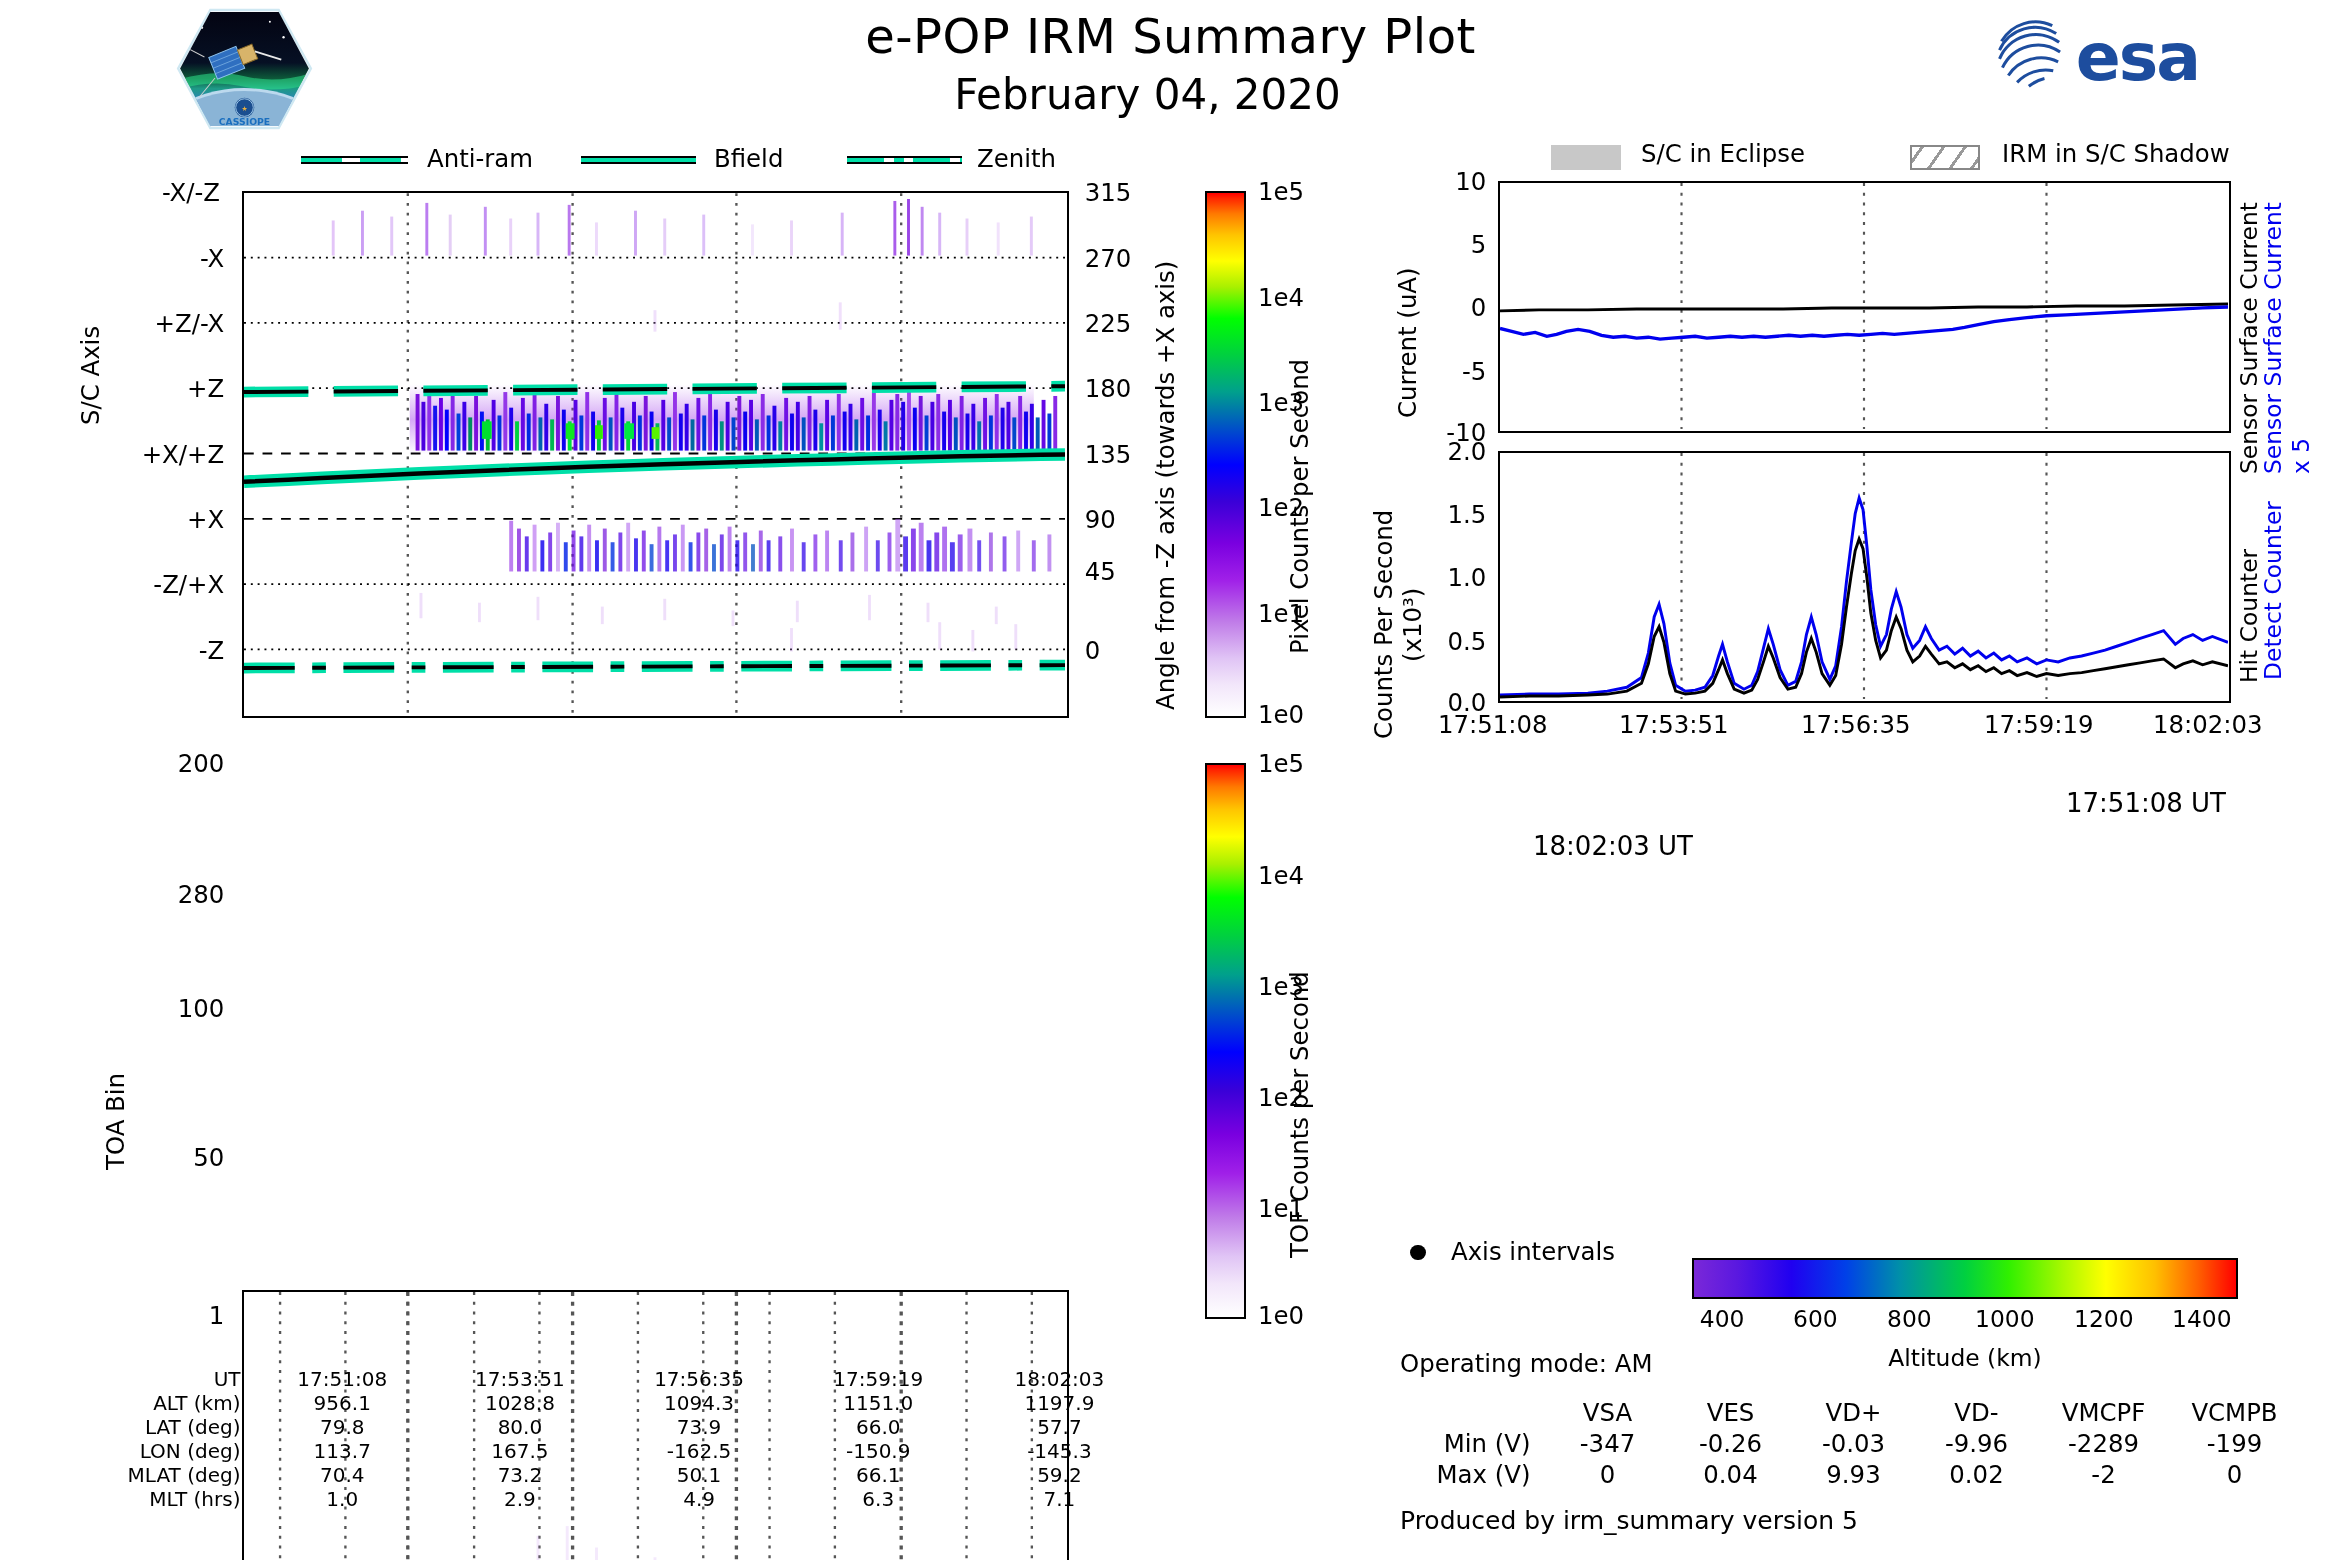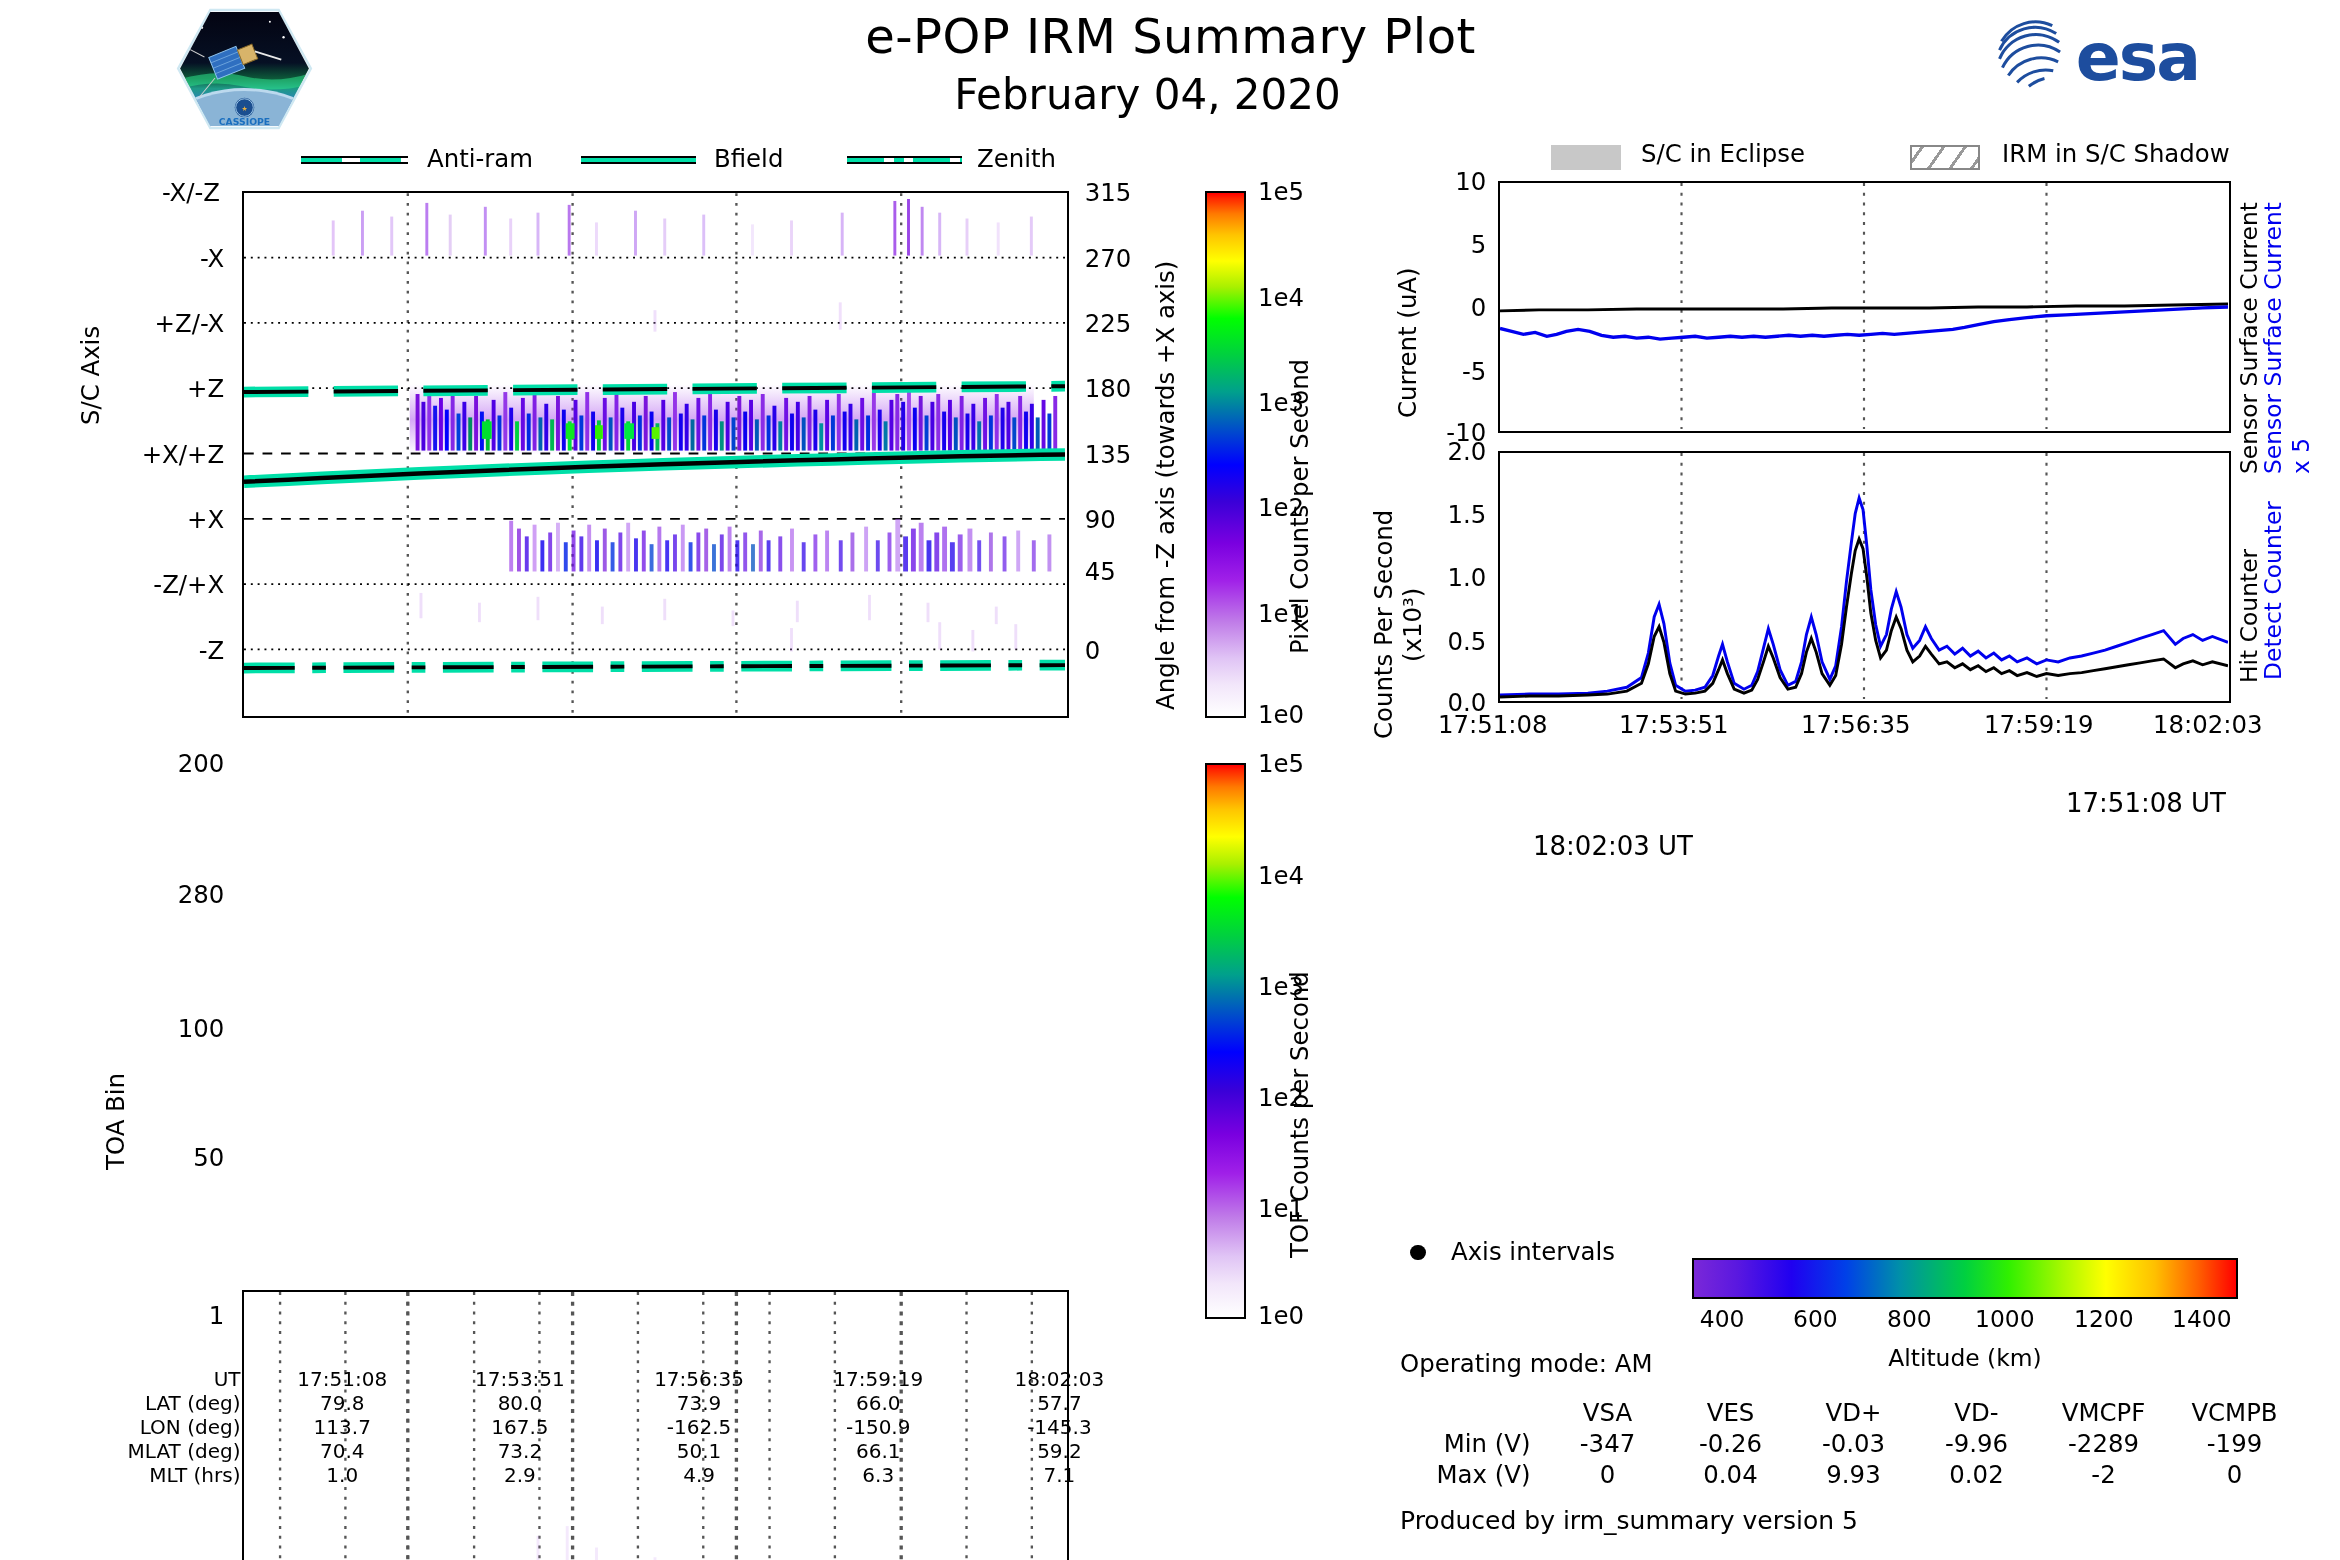--- a/index.html
+++ b/index.html
@@ -586,21 +586,21 @@
           <rect x="420" y="272" width="3" height="30"></rect>
         <rect x="648" y="300" width="3" height="44"></rect>
       </g>
     </g>
   </svg>
 </div>
 
 <div class="abs" style="left:127px;top:763px;width:107px;height:556px;">
   <div class="abs tick" style="right:9.8px;top:-13.7px;">200</div>
   <div class="abs tick" style="right:9.8px;top:117px;">280</div>
-  <div class="abs tick" style="right:9.8px;top:251px;">100</div>
+  <div class="abs tick" style="right:9.8px;top:231px;">100</div>
   <div class="abs tick" style="right:9.8px;top:380px;">50</div>
   <div class="abs tick" style="right:9.8px;top:538px;">1</div>
 </div>
 
 <div class="abs cbar-jetw cbar-border" style="left:1205px;top:763px;width:41px;height:556px;"></div>
 <div class="abs" style="left:1252px;top:763px;width:117px;height:556px;">
   <div class="abs tick" style="left:5.9px;top:-13.7px;">1e5</div>
   <div class="abs tick" style="left:5.9px;top:98px;">1e4</div>
   <div class="abs tick" style="left:5.9px;top:209px;">1e3</div>
   <div class="abs tick" style="left:5.9px;top:320px;">1e2</div>
@@ -620,20 +620,28 @@
         <col style="width:183px">
     </colgroup>
     <tbody>
       <tr>
         <td class="rlbl">UT</td>
         <td class="cval">17:51:08</td>
         <td class="cval">17:53:51</td>
         <td class="cval">17:56:35</td>
         <td class="cval">17:59:19</td>
         <td class="cval">18:02:03</td>
+      </tr>
+      <tr>
+        <td class="rlbl">ALT (km)</td>
+        <td class="cval">956.1</td>
+        <td class="cval">1028.8</td>
+        <td class="cval">1094.3</td>
+        <td class="cval">1151.0</td>
+        <td class="cval">1197.9</td>
       </tr>
       <tr>
         <td class="rlbl">LAT (deg)</td>
         <td class="cval">79.8</td>
         <td class="cval">80.0</td>
         <td class="cval">73.9</td>
         <td class="cval">66.0</td>
         <td class="cval">57.7</td>
       </tr>
       <tr>

